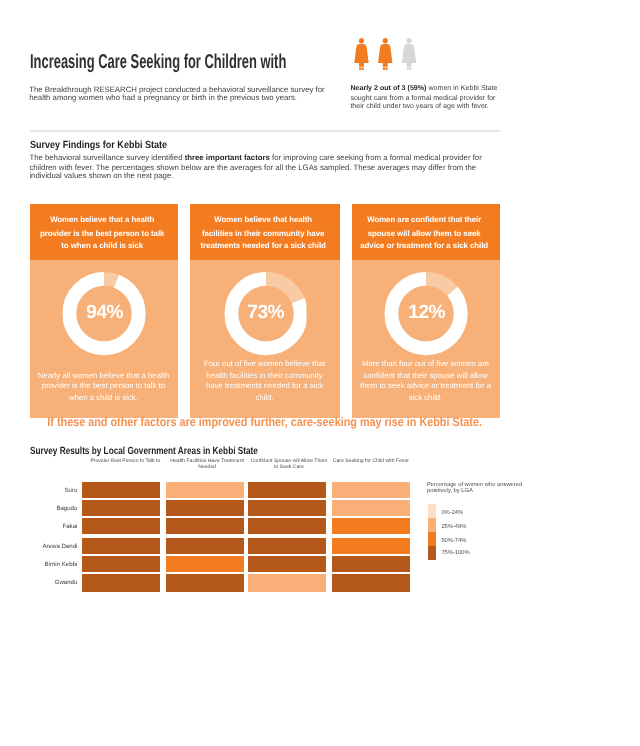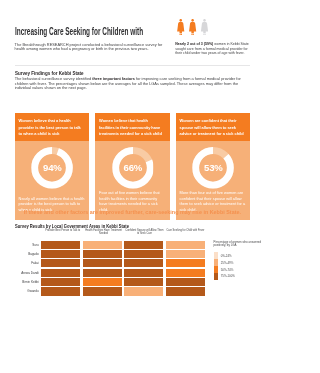--- a/index.html
+++ b/index.html
@@ -28,22 +28,22 @@
 
   
   .sf-head{position:absolute;left:14.8px;top:70.6px;
       font-size:5.2px;line-height:5.4px;font-weight:bold;color:#231f20;
       transform:scaleX(0.871);transform-origin:left top;white-space:nowrap;}
   .sf-intro{position:absolute;left:14.7px;top:77.1px;width:239px;
       font-size:3.9px;line-height:4.4px;color:#3f3f41;}
   .sf-intro b{font-weight:bold;color:#231f20;}
 
   
-  .cards{position:absolute;left:14.5px;top:113px;width:235.5px;height:106.9px;
-      display:flex;gap:6px;}
+  .cards{position:absolute;left:14.5px;top:102px;width:235.5px;height:106.9px;
+      display:flex;gap:6px;text-align:center;}
   .card{flex:1 1 0;background:#f6b078;display:flex;flex-direction:column;}
   .card-hd{background:#f47c20;color:#ffffff;font-size:3.95px;line-height:6.6px;
       font-weight:bold;padding:5.3px 5.4px 0 4.1px;height:27.7px;box-sizing:border-box;
       letter-spacing:-0.03px;}
   .card-mid{flex:1 1 auto;position:relative;}
   .donut{position:absolute;left:50%;top:6.5px;transform:translateX(-50%);width:41.6px;height:41.6px;margin-left:0.6px;}
   .donut svg{display:block;}
   .donut-val{position:absolute;left:0;top:0;width:41.6px;height:41.6px;
       display:flex;align-items:center;justify-content:center;
       font-size:9.55px;font-weight:bold;color:#ffffff;letter-spacing:-0.2px;padding-bottom:1.2px;}
@@ -136,34 +136,34 @@
         <div class="card-ft">Nearly all women believe that a health provider is the best person to talk to when a child is sick.</div>
       </div>
       <div class="card">
         <div class="card-hd">Women believe that health facilities in their community have treatments needed for a sick child</div>
         <div class="card-mid">
           <div class="donut">
             <svg width="41.6" height="41.6" viewBox="0 0 41.6 41.6">
               <circle cx="20.8" cy="20.8" r="17.35" fill="none" stroke="#f8cba4" stroke-width="6.9"></circle>
               <circle cx="20.8" cy="20.8" r="17.35" fill="none" stroke="#ffffff" stroke-width="6.9" stroke-dasharray="88.30 20.71" transform="rotate(-90 20.8 20.8) scale(1,-1) translate(0,-41.6)"></circle>
             </svg>
-            <div class="donut-val">66%</div>
+            <div class="donut-val">73%</div>
           </div>
         </div>
         <div class="card-ft">Four out of five women believe that health facilities in their community have treatments needed for a sick child.</div>
       </div>
       <div class="card">
         <div class="card-hd">Women are confident that their spouse will allow them to seek advice or treatment for a sick child</div>
         <div class="card-mid">
           <div class="donut">
             <svg width="41.6" height="41.6" viewBox="0 0 41.6 41.6">
               <circle cx="20.8" cy="20.8" r="17.35" fill="none" stroke="#f8cba4" stroke-width="6.9"></circle>
               <circle cx="20.8" cy="20.8" r="17.35" fill="none" stroke="#ffffff" stroke-width="6.9" stroke-dasharray="93.75 15.26" transform="rotate(-90 20.8 20.8) scale(1,-1) translate(0,-41.6)"></circle>
             </svg>
-            <div class="donut-val">53%</div>
+            <div class="donut-val">12%</div>
           </div>
         </div>
         <div class="card-ft">More than four out of five women are confident that their spouse will allow them to seek advice or treatment for a sick child.</div>
       </div>
     </div>
 
   <div class="banner"><span class="banner-inner">If these and other factors are improved further, care-seeking may rise in Kebbi State.</span></div>
 
   <div class="sr-head">Survey Results by Local Government Areas in Kebbi State</div>
 

